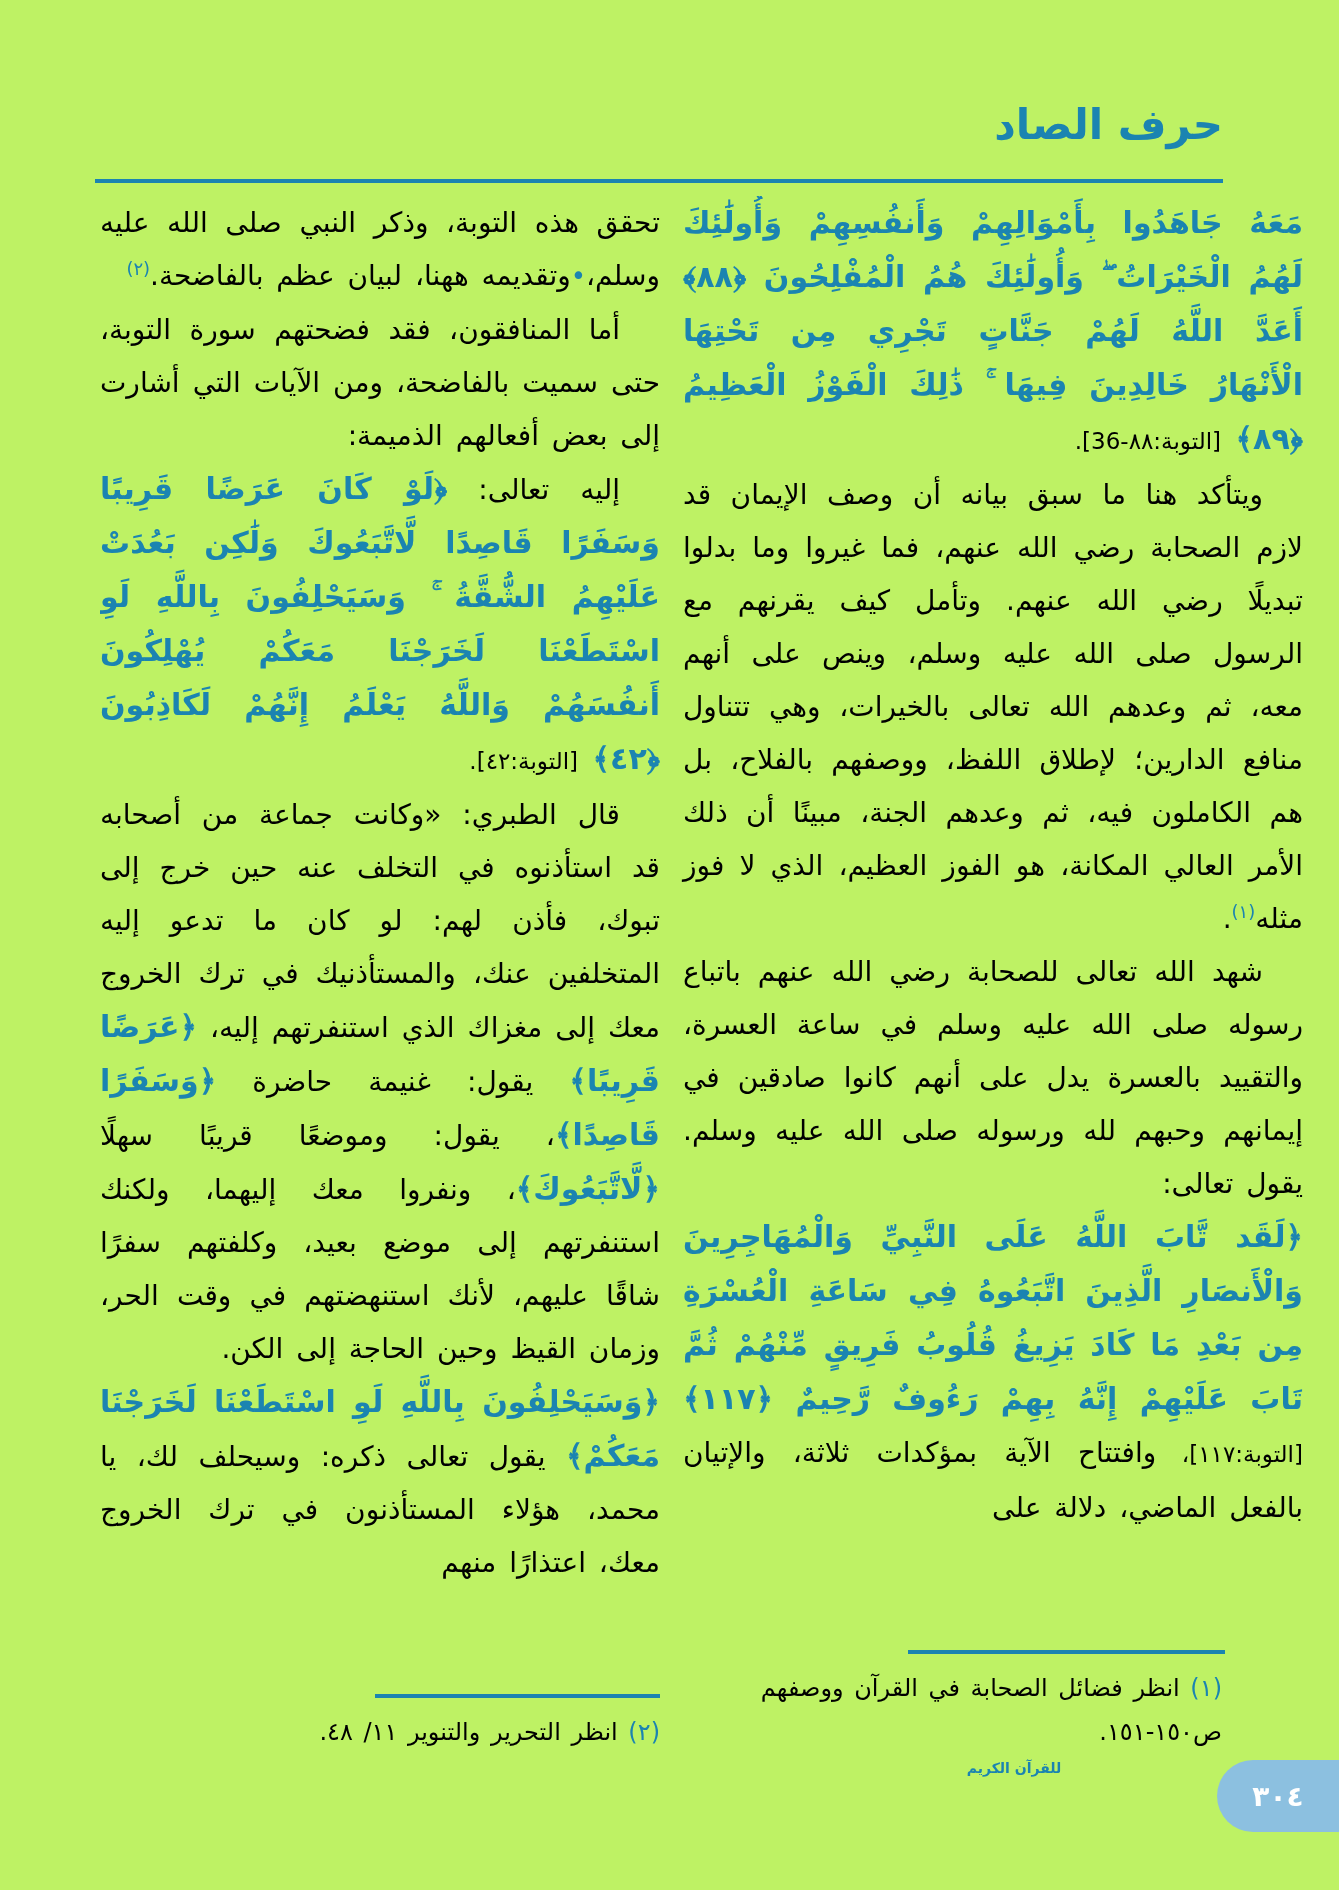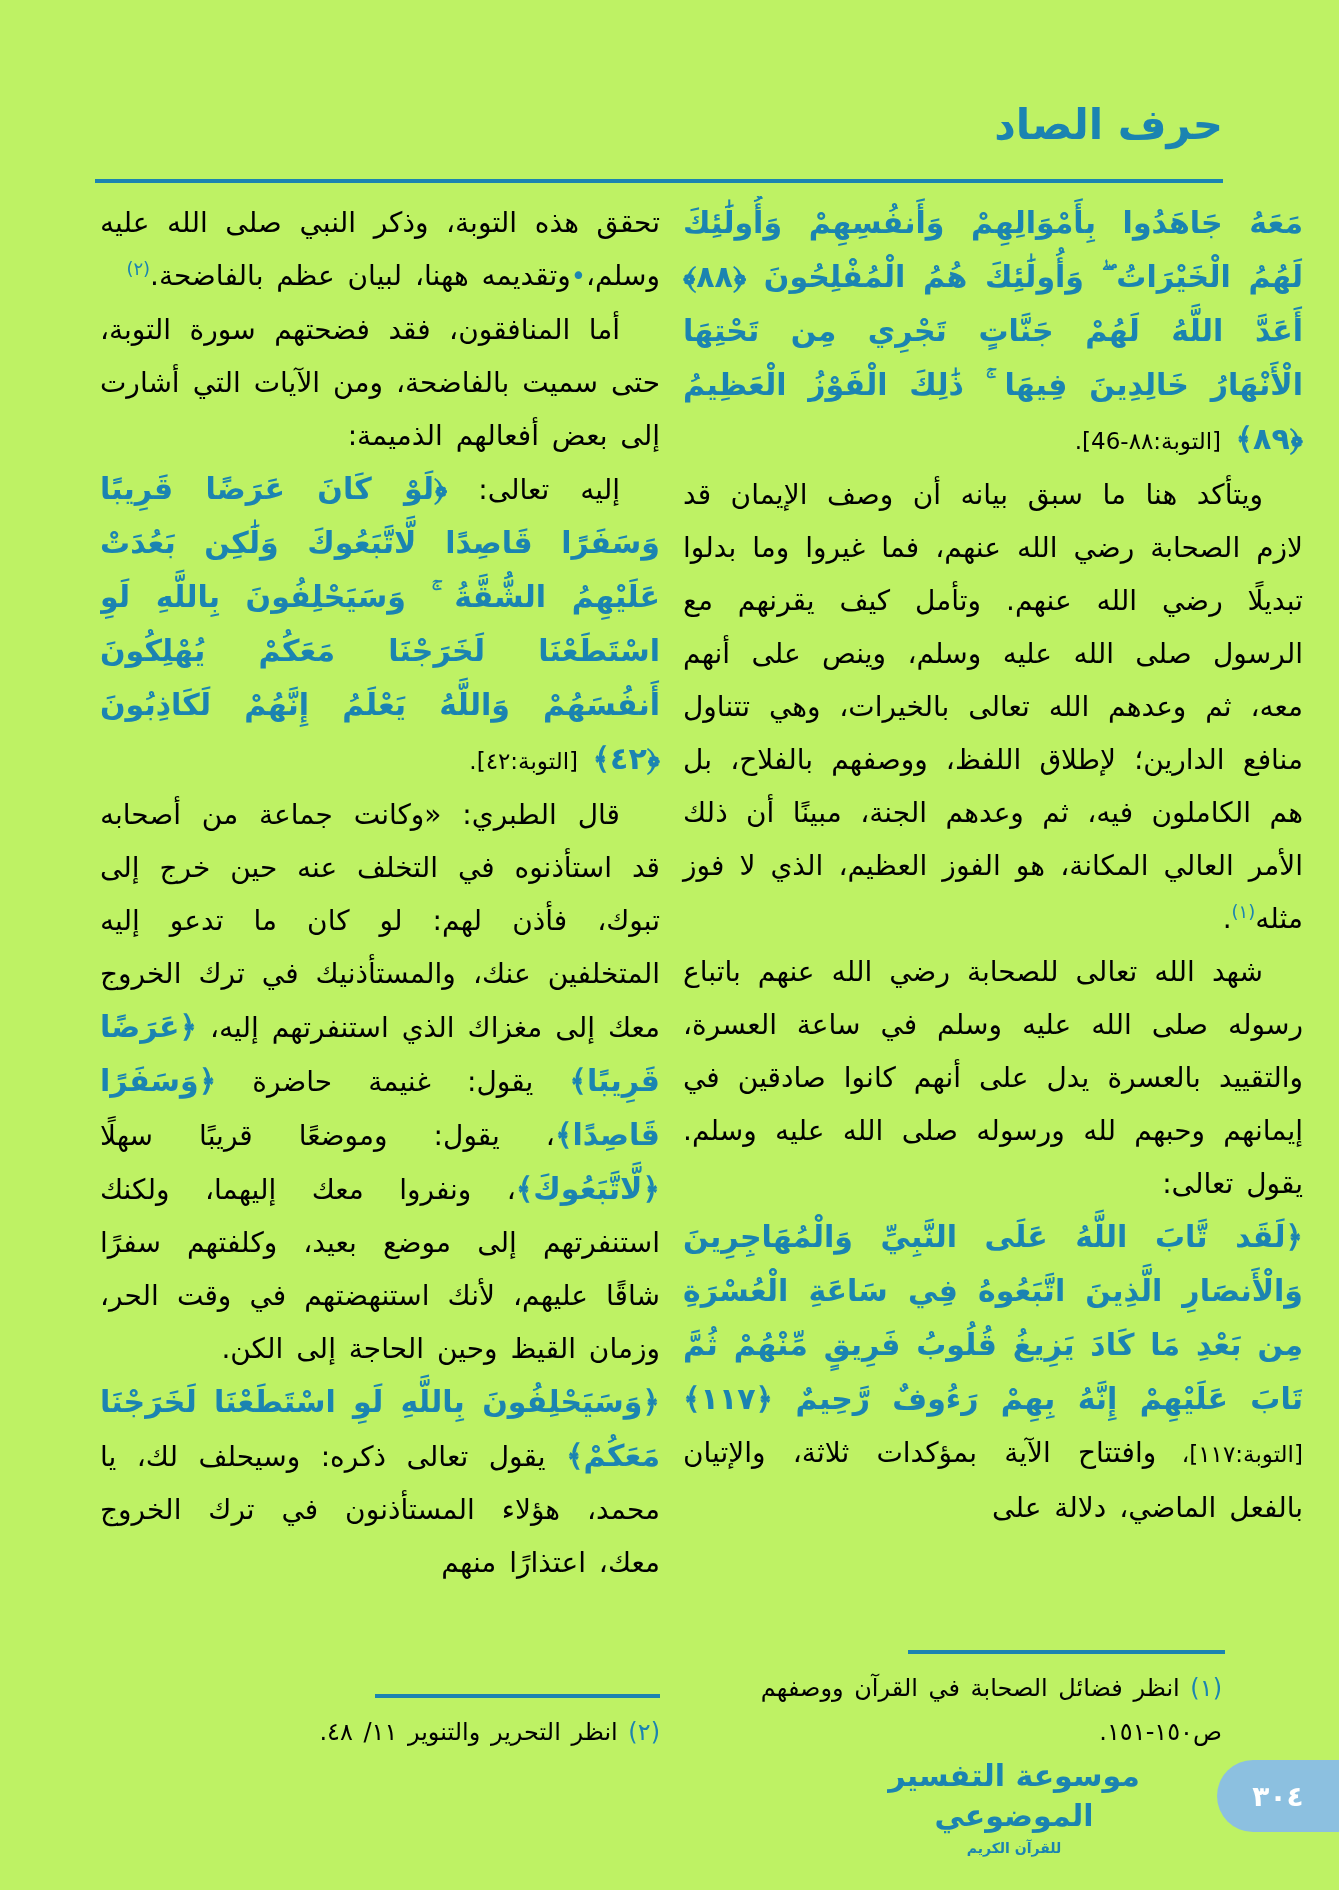--- a/index.html
+++ b/index.html
@@ -49,21 +49,21 @@
 </head>
 <body>
 
 <div class="page">
 
   <div class="chapter-heading">حرف الصاد</div>
   <div class="header-rule"></div>
 
   <div class="columns">
     <div class="col col-right">
-      <p class="para"><span class="seg-q">مَعَهُ جَاهَدُوا بِأَمْوَالِهِمْ وَأَنفُسِهِمْ وَأُولَٰئِكَ لَهُمُ الْخَيْرَاتُ ۖ وَأُولَٰئِكَ هُمُ الْمُفْلِحُونَ ﴿٨٨﴾ أَعَدَّ اللَّهُ لَهُمْ جَنَّاتٍ تَجْرِي مِن تَحْتِهَا الْأَنْهَارُ خَالِدِينَ فِيهَا ۚ ذَٰلِكَ الْفَوْزُ الْعَظِيمُ ﴿٨٩﴾ </span><span class="seg-ref">[التوبة:٨٨-46].</span></p>
+      <p class="para"><span class="seg-q">مَعَهُ جَاهَدُوا بِأَمْوَالِهِمْ وَأَنفُسِهِمْ وَأُولَٰئِكَ لَهُمُ الْخَيْرَاتُ ۖ وَأُولَٰئِكَ هُمُ الْمُفْلِحُونَ ﴿٨٨﴾ أَعَدَّ اللَّهُ لَهُمْ جَنَّاتٍ تَجْرِي مِن تَحْتِهَا الْأَنْهَارُ خَالِدِينَ فِيهَا ۚ ذَٰلِكَ الْفَوْزُ الْعَظِيمُ ﴿٨٩﴾ </span><span class="seg-ref">[التوبة:٨٨-36].</span></p>
       <p class="para indent"><span class="seg-b">ويتأكد هنا ما سبق بيانه أن وصف الإيمان قد لازم الصحابة رضي الله عنهم، فما غيروا وما بدلوا تبديلًا رضي الله عنهم. وتأمل كيف يقرنهم مع الرسول صلى الله عليه وسلم، وينص على أنهم معه، ثم وعدهم الله تعالى بالخيرات، وهي تتناول منافع الدارين؛ لإطلاق اللفظ، ووصفهم بالفلاح، بل هم الكاملون فيه، ثم وعدهم الجنة، مبينًا أن ذلك الأمر العالي المكانة، هو الفوز العظيم، الذي لا فوز مثله</span><span class="seg-m">(١)</span><span class="seg-b">.</span></p>
       <p class="para indent"><span class="seg-b">شهد الله تعالى للصحابة رضي الله عنهم باتباع رسوله صلى الله عليه وسلم في ساعة العسرة، والتقييد بالعسرة يدل على أنهم كانوا صادقين في إيمانهم وحبهم لله ورسوله صلى الله عليه وسلم. يقول تعالى:</span></p>
       <p class="para"><span class="seg-q">﴿لَقَد تَّابَ اللَّهُ عَلَى النَّبِيِّ وَالْمُهَاجِرِينَ وَالْأَنصَارِ الَّذِينَ اتَّبَعُوهُ فِي سَاعَةِ الْعُسْرَةِ مِن بَعْدِ مَا كَادَ يَزِيغُ قُلُوبُ فَرِيقٍ مِّنْهُمْ ثُمَّ تَابَ عَلَيْهِمْ إِنَّهُ بِهِمْ رَءُوفٌ رَّحِيمٌ ﴿١١٧﴾ </span><span class="seg-ref">[التوبة:١١٧]، </span><span class="seg-b">وافتتاح الآية بمؤكدات ثلاثة، والإتيان بالفعل الماضي، دلالة على</span></p>
     </div>
     <div class="col col-left">
       <p class="para"><span class="seg-b">تحقق هذه التوبة، وذكر النبي صلى الله عليه وسلم،</span><span class="seg-dot">•</span><span class="seg-b">وتقديمه ههنا، لبيان عظم بالفاضحة.</span><span class="seg-m">(٢)</span></p>
       <p class="para indent"><span class="seg-b">أما المنافقون، فقد فضحتهم سورة التوبة، حتى سميت بالفاضحة، ومن الآيات التي أشارت إلى بعض أفعالهم الذميمة:</span></p>
       <p class="para indent"><span class="seg-b">إليه تعالى: </span><span class="seg-q">﴿لَوْ كَانَ عَرَضًا قَرِيبًا وَسَفَرًا قَاصِدًا لَّاتَّبَعُوكَ وَلَٰكِن بَعُدَتْ عَلَيْهِمُ الشُّقَّةُ ۚ وَسَيَحْلِفُونَ بِاللَّهِ لَوِ اسْتَطَعْنَا لَخَرَجْنَا مَعَكُمْ يُهْلِكُونَ أَنفُسَهُمْ وَاللَّهُ يَعْلَمُ إِنَّهُمْ لَكَاذِبُونَ ﴿٤٢﴾ </span><span class="seg-ref">[التوبة:٤٢].</span></p>
       <p class="para indent"><span class="seg-b">قال الطبري: «وكانت جماعة من أصحابه قد استأذنوه في التخلف عنه حين خرج إلى تبوك، فأذن لهم: لو كان ما تدعو إليه المتخلفين عنك، والمستأذنيك في ترك الخروج معك إلى مغزاك الذي استنفرتهم إليه، </span><span class="seg-q">﴿عَرَضًا قَرِيبًا﴾</span><span class="seg-b"> يقول: غنيمة حاضرة </span><span class="seg-q">﴿وَسَفَرًا قَاصِدًا﴾</span><span class="seg-b">، يقول: وموضعًا قريبًا سهلًا </span><span class="seg-q">﴿لَّاتَّبَعُوكَ﴾</span><span class="seg-b">، ونفروا معك إليهما، ولكنك استنفرتهم إلى موضع بعيد، وكلفتهم سفرًا شاقًا عليهم، لأنك استنهضتهم في وقت الحر، وزمان القيظ وحين الحاجة إلى الكن.</span></p>
       <p class="para"><span class="seg-q">﴿وَسَيَحْلِفُونَ بِاللَّهِ لَوِ اسْتَطَعْنَا لَخَرَجْنَا مَعَكُمْ﴾</span><span class="seg-b"> يقول تعالى ذكره: وسيحلف لك، يا محمد، هؤلاء المستأذنون في ترك الخروج معك، اعتذارًا منهم</span></p>
@@ -75,19 +75,18 @@
     <p class="fn-line"><span class="seg-m2">(١) </span><span class="seg-b">انظر فضائل الصحابة في القرآن ووصفهم</span></p>
     <p class="fn-line fn-line2"><span class="seg-b">ص١٥٠-١٥١.</span></p>
   </div>
 
   <div class="fn-rule fn-rule-left"></div>
   <div class="fn fn-left">
     <p class="fn-line"><span class="seg-m2">(٢) </span><span class="seg-b">انظر التحرير والتنوير ١١/ ٤٨.</span></p>
   </div>
 
   <div class="logo">
-    <div class="logo-line1">موسوعة التفسير الموضوعي</div>
     <div class="logo-line2">للقرآن الكريم</div>
   </div>
 
   <div class="page-badge">٣٠٤</div>
 
 </div>
 
 </body></html>

